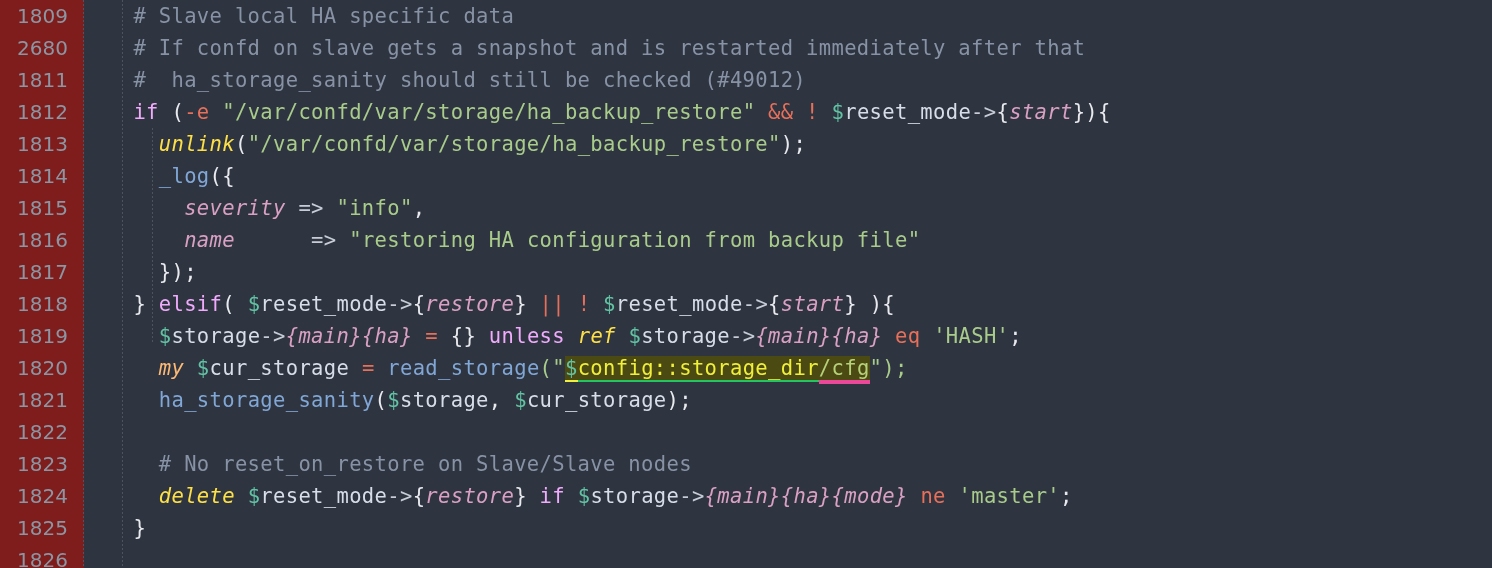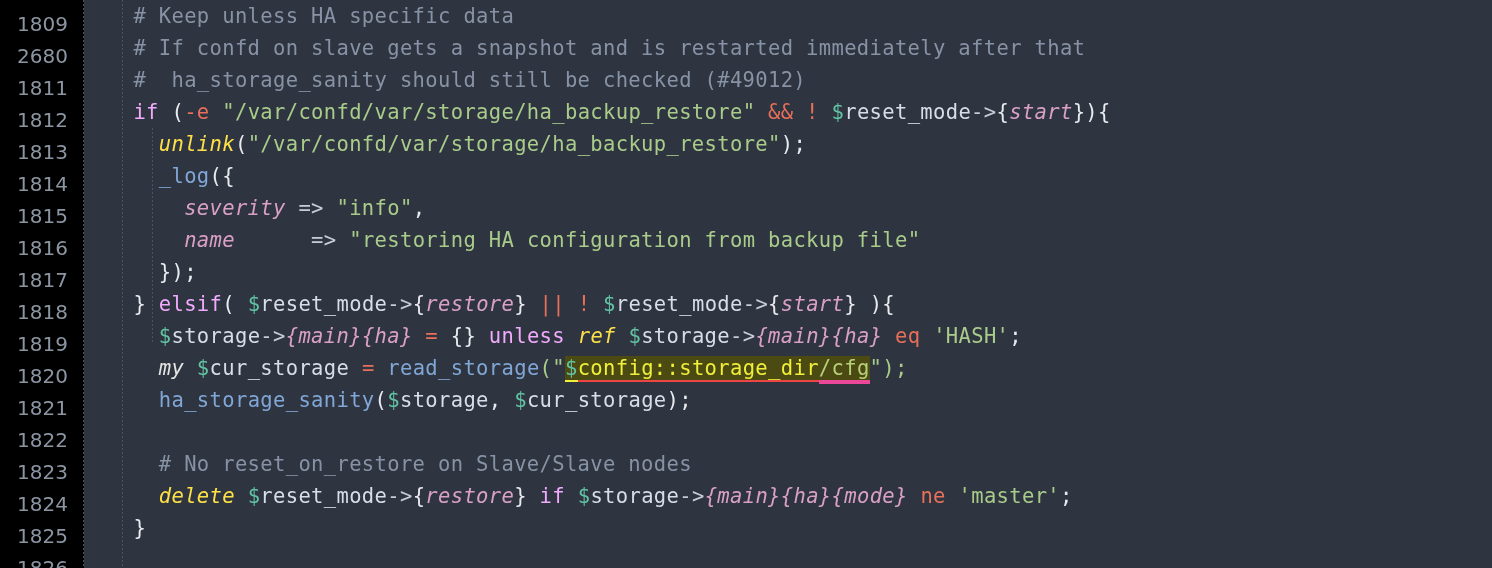--- a/index.html
+++ b/index.html
@@ -21,24 +21,24 @@
     height: 568px;
     background: #2e3440;
     display: flex;
     overflow: hidden;
   }
 
   
   .gutter {
     width: 84px;
     flex: 0 0 84px;
-    background: #000000;
+    background: #7f1d1d;
     position: relative;
     z-index: 3;
-    padding-top: 8px;
+    padding-top: 0px;
     box-sizing: border-box;
   }
   .gutter::after {
     content: "";
     position: absolute;
     top: 0; bottom: 0;
     right: 0px;
     width: 1px;
     background-image: linear-gradient(
         to bottom,
@@ -93,35 +93,35 @@
     font-family: "DejaVu Sans Mono", monospace;
     font-size: 20.5px;
     letter-spacing: 0.35px;
     color: #d8dee9;
     z-index: 1;
   }
 
   
   .cmt  { color: #8793a5; }
   .kw   { color: #f0abfc; }           
-  .kwi  { color: #e5e5e5; font-style: italic; }  
+  .kwi  { color: #fdba74; font-style: italic; }  
   .fni  { color: #fde047; font-style: italic; }  
   .fn   { color: #81a7d6; }           
   .str  { color: #a9cc8b; }           
   .op   { color: #e8705a; }           
   .sig  { color: #62c3a4; }           
   .var  { color: #d8dee9; }           
   .key  { color: #d9a0c4; font-style: italic; }           
   .punc { color: #e8eaee; }           
   .arrow{ color: #c7ccd6; }           
 
   .hl {
     background: #4c4a13;
     color: #f0f03a;
-    border-bottom: 2px solid #ef4444;
+    border-bottom: 2px solid #22c55e;
     box-decoration-break: clone;
     -webkit-box-decoration-break: clone;
   }
   .hl-sig {
     background: #4c4a13;
     color: #62c3a4;
     border-bottom: 2px solid #f0f03a;
   }
   .hl-tail {
     background: #4c4a13;
@@ -153,21 +153,21 @@
     <div class="ln">1824</div>
     <div class="ln">1825</div>
     <div class="ln">1826</div>
   </div>
 
   <div class="code">
 
     <div class="guide g1"></div>
     <div class="guide g2"></div>
 
-    <div class="line"><span class="cmt">  # Keep unless HA specific data</span></div>
+    <div class="line"><span class="cmt">  # Slave local HA specific data</span></div>
 
     <div class="line"><span class="cmt">  # If confd on slave gets a snapshot and is restarted immediately after that</span></div>
 
     <div class="line"><span class="cmt">  #  ha_storage_sanity should still be checked (#49012)</span></div>
 
     <div class="line"><span class="var">  </span><span class="kw">if</span><span class="punc"> (</span><span class="op">-e</span><span class="str"> "/var/confd/var/storage/ha_backup_restore"</span><span class="op"> &amp;&amp;</span><span class="op"> !</span><span class="sig"> $</span><span class="var">reset_mode</span><span class="arrow">-&gt;</span><span class="punc">{</span><span class="key">start</span><span class="punc">}){</span></div>
 
     <div class="line"><span class="var">    </span><span class="fni">unlink</span><span class="punc">(</span><span class="str">"/var/confd/var/storage/ha_backup_restore"</span><span class="punc">);</span></div>
 
     <div class="line"><span class="var">    </span><span class="fn">_log</span><span class="punc">({</span></div>

